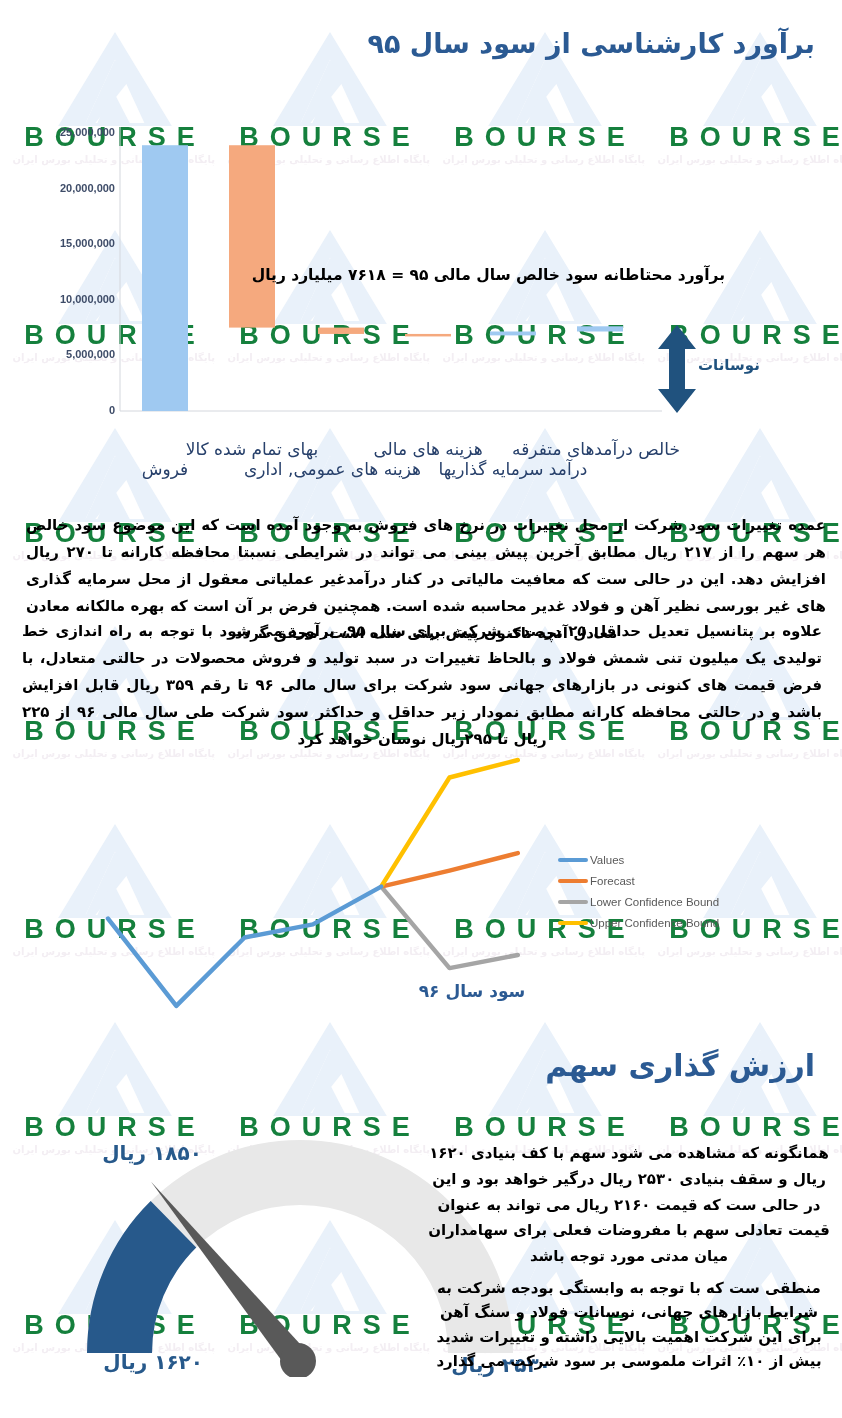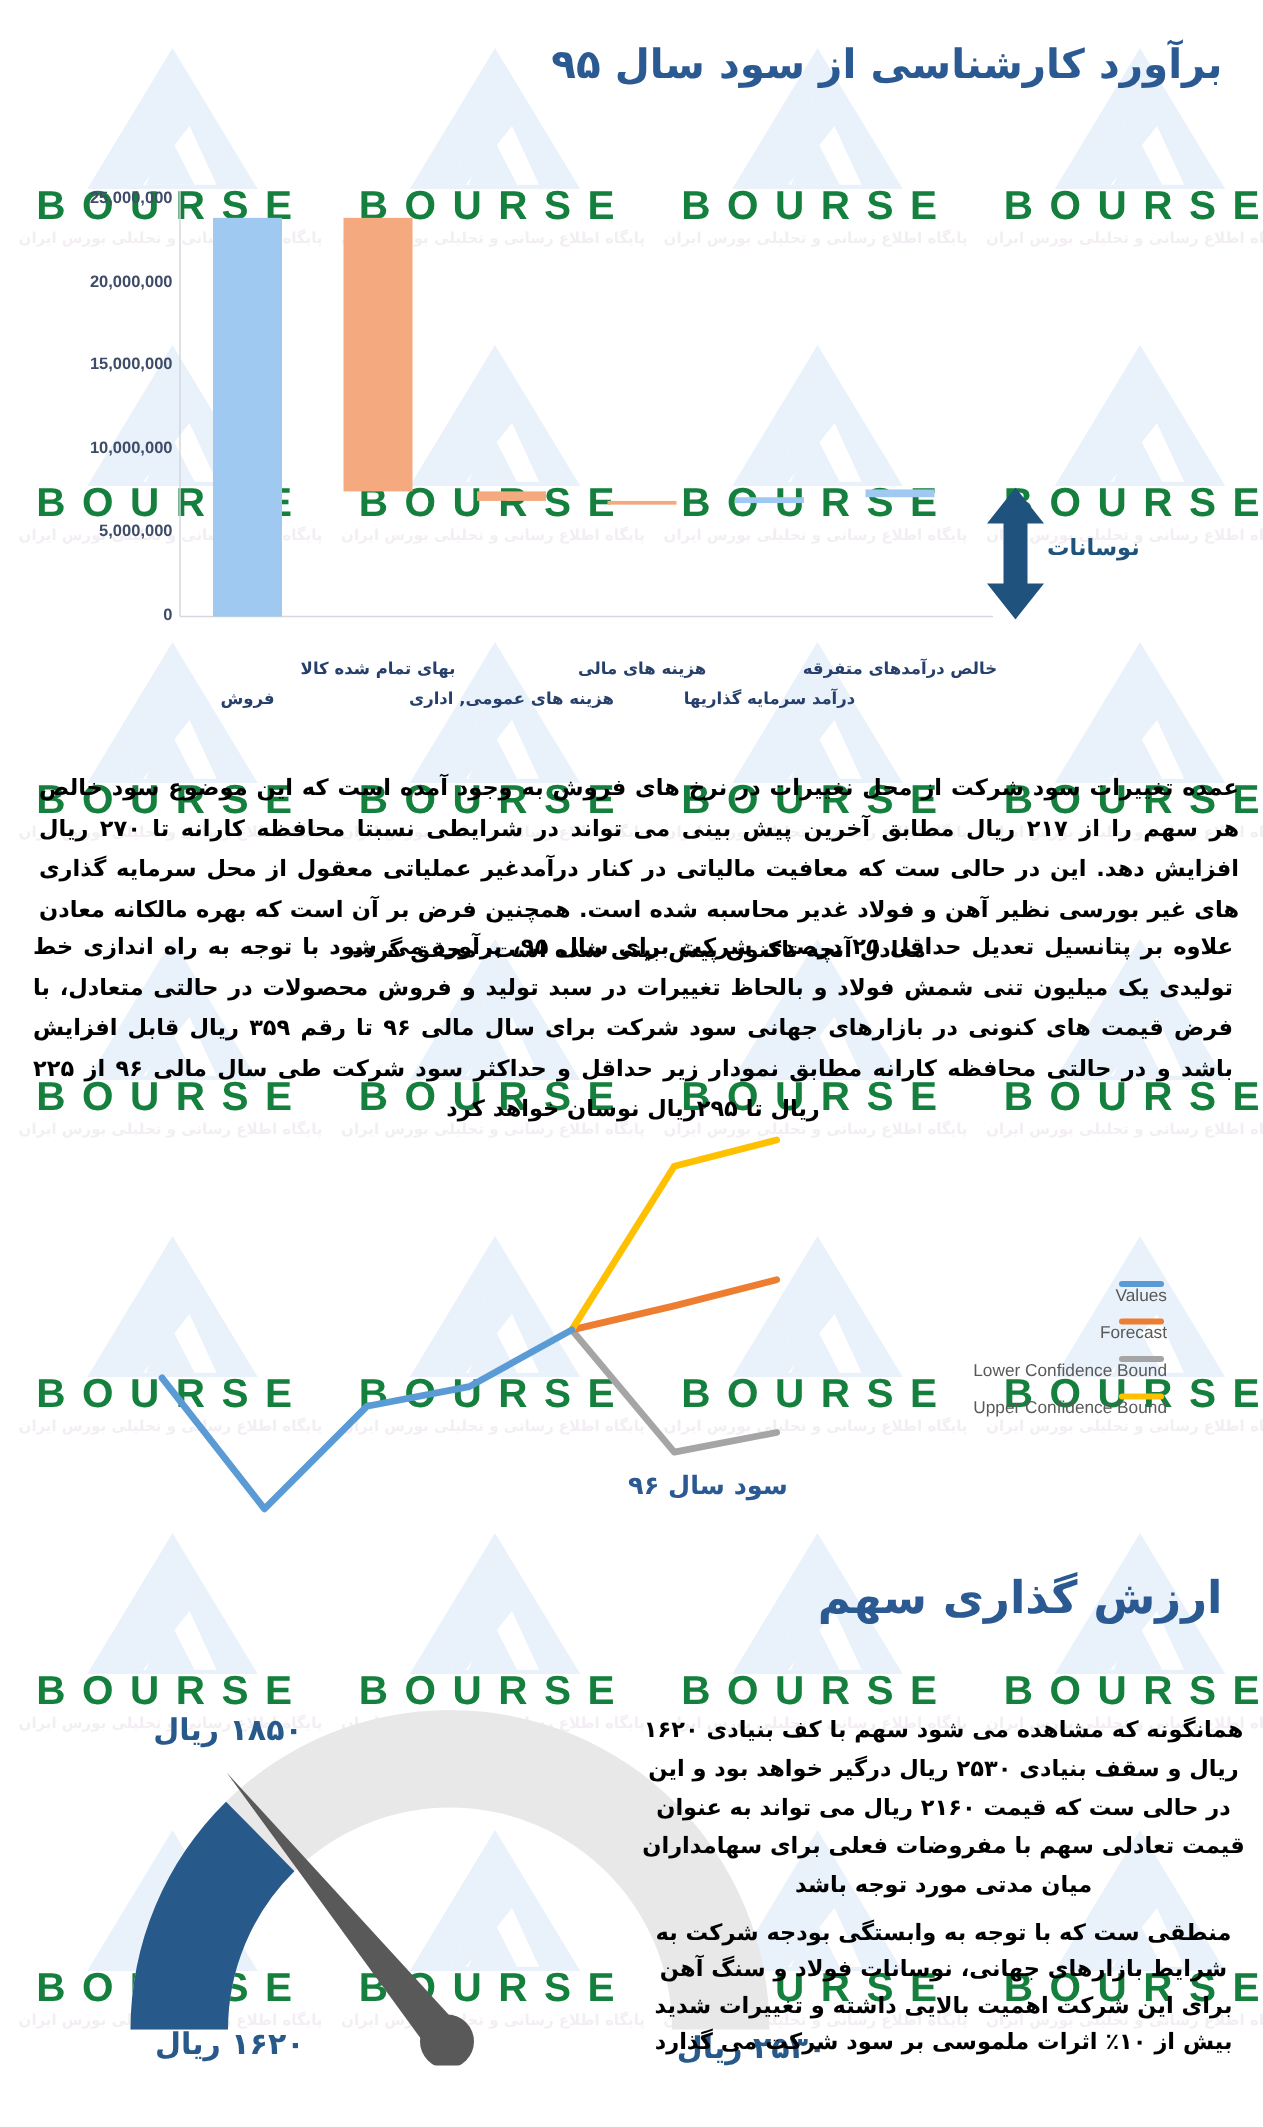--- a/index.html
+++ b/index.html
@@ -18,30 +18,30 @@
   
   .para{direction:rtl;color:#000;font-weight:bold;font-size:15px;line-height:1.8;}
   #p1{left:26px;top:512px;width:800px;text-align:justify;text-align-last:center;}
   #p2{left:22px;top:618px;width:800px;text-align:justify;text-align-last:center;}
   #p3{left:425px;top:1141px;width:408px;text-align:center;line-height:1.72;}
   #p4{left:425px;top:1276px;width:408px;text-align:center;line-height:1.62;}
   
   #waterfall{left:30px;top:119px;width:745px;height:360px;}
   .tick-label{position:absolute;left:0;width:85px;text-align:right;font-size:11px;color:#3E4C68;
               font-family:"Liberation Sans",sans-serif;font-weight:bold;}
-  .cat-label{position:absolute;width:160px;text-align:center;font-size:11px;font-weight:bold;
+  .cat-label{position:absolute;width:160px;text-align:center;font-size:17px;font-weight:normal;
              color:#27406B;direction:rtl;white-space:nowrap;}
   #annotation{left:295px;top:264px;width:440px;text-align:center;font-size:15.5px;font-weight:bold;
               color:#000;direction:rtl;white-space:nowrap;}
   #arrow-label{left:698px;top:356px;width:80px;font-size:15px;font-weight:bold;color:#20527E;
                direction:rtl;text-align:left;white-space:nowrap;}
   
   #forecast{left:60px;top:740px;width:490px;height:285px;}
   #legend{left:558px;top:854px;width:220px;}
-  .legend-item{display:flex;align-items:flex-end;margin-bottom:9px;flex-direction:column;}
+  .legend-item{display:flex;align-items:center;margin-bottom:9px;}
   .legend-swatch{width:30px;height:4px;margin-right:2px;border-radius:2px;}
   .legend-label{font-family:"Liberation Sans",sans-serif;font-size:11.5px;color:#595959;}
   #forecast-label{left:402px;top:981px;width:140px;text-align:center;font-size:17px;}
   
   #gauge{left:55px;top:1125px;width:480px;height:252px;}
   .gauge-label{position:absolute;width:130px;text-align:center;font-size:20px;font-weight:bold;
                color:#27598B;direction:rtl;white-space:nowrap;}
   #gauge-value-label{left:87px;top:1141px;}
   #gauge-min-label{left:73px;top:1350px;text-align:right;}
   #gauge-max-label{left:436px;top:1353px;}
@@ -312,20 +312,21 @@
     <svg id="waterfall-svg" width="745" height="312">
         <line x1="90" y1="8" x2="90" y2="292" stroke="#D4D7DD" stroke-width="1"></line>
         <line x1="90" y1="292" x2="632" y2="292" stroke="#D4D7DD" stroke-width="1"></line>
         <rect x="112" y="26.232000000000028" width="46" height="265.768" fill="#9FC9F1"></rect>
         <rect x="199" y="26.232000000000028" width="46" height="182.368" fill="#F5A97E"></rect>
         <rect x="288" y="208.60000000000002" width="46" height="6.338399999999979" fill="#F5A97E"></rect>
         <rect x="375" y="214.9384" width="46" height="2.5" fill="#F5A97E"></rect>
         <rect x="460" y="212.49200000000002" width="46" height="3.891999999999996" fill="#9FC9F1"></rect>
         <rect x="547" y="207.28784000000002" width="46" height="5.204160000000002" fill="#9FC9F1"></rect>
       </svg>
+    <div id="annotation" class="abs" style="left:265px;top:147px;width:430px;">برآورد محتاطانه سود خالص سال مالی ۹۵ = ۷۶۱۸ میلیارد ریال</div>
   <div class="tick-label" style="top: 285px;">0</div><div class="tick-label" style="top: 229.4px;">5,000,000</div><div class="tick-label" style="top: 173.8px;">10,000,000</div><div class="tick-label" style="top: 118.2px;">15,000,000</div><div class="tick-label" style="top: 62.6px;">20,000,000</div><div class="tick-label" style="top: 7px;">25,000,000</div><div class="cat-label" style="left: 55px; top: 340px;">فروش</div><div class="cat-label" style="left: 142px; top: 320px;">بهای تمام شده کالا</div><div class="cat-label" style="left: 231px; top: 340px;">هزینه های عمومی, اداری</div><div class="cat-label" style="left: 318px; top: 320px;">هزینه های مالی</div><div class="cat-label" style="left: 403px; top: 340px;">درآمد سرمایه گذاریها</div><div class="cat-label" style="left: 490px; top: 320px;">خالص درآمدهای متفرقه</div></div>
 
   <svg class="abs" id="net-arrow" width="38" height="88" style="left:658px;top:325px;">
     <polygon points="19,0 38,24 27,24 27,64 38,64 19,88 0,64 11,64 11,24 0,24" fill="#20527E"></polygon>
   </svg>
   <div id="arrow-label" class="abs">نوسانات</div>
 
   <div id="p1" class="abs para">عمده تغییرات سود شرکت از محل نغییرات در نرخ های فروش به وجود آمده است که این موضوع سود خالص هر سهم را از ۲۱۷ ریال مطابق آخرین پیش بینی می تواند در شرایطی نسبتا محافظه کارانه تا ۲۷۰ ریال افزایش دهد. این در حالی ست که معافیت مالیاتی در کنار درآمدغیر عملیاتی معقول از محل سرمایه گذاری های غیر بورسی نظیر آهن و فولاد غدیر محاسبه شده است. همچنین فرض بر آن است که بهره مالکانه معادن معادل آنچه تاکنون پیش بینی شده است، محقق گردد</div>
   <div id="p2" class="abs para">علاوه بر پتانسیل تعدیل حداقل ۲۵ درصدی شرکت برای سال ۹۵، برآورد می شود با توجه به راه اندازی خط تولیدی یک میلیون تنی شمش فولاد و بالحاظ تغییرات در سبد تولید و فروش محصولات در حالتی متعادل، با فرض قیمت های کنونی در بازارهای جهانی سود شرکت برای سال مالی ۹۶ تا رقم ۳۵۹ ریال قابل افزایش باشد و در حالتی محافظه کارانه مطابق نمودار زیر حداقل و حداکثر سود شرکت طی سال مالی ۹۶ از ۲۲۵ ریال تا ۲۹۵ریال نوسان خواهد کرد</div>
 

